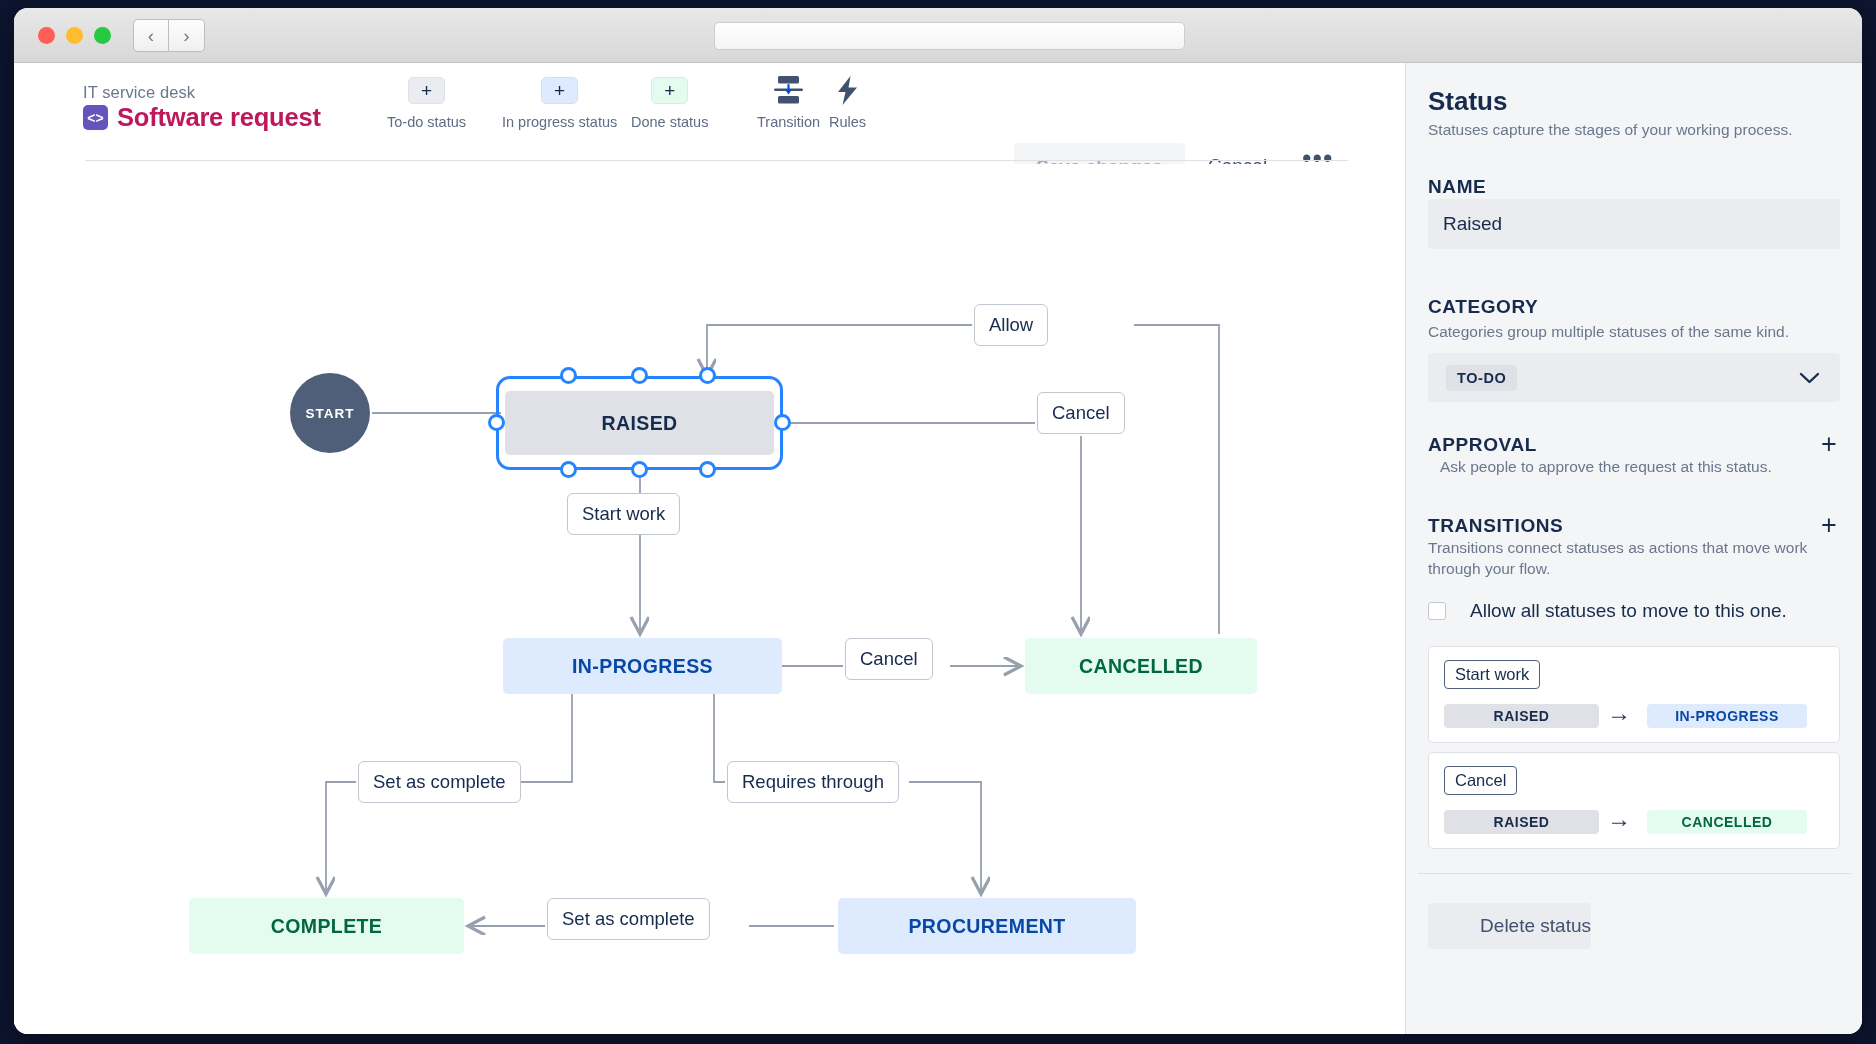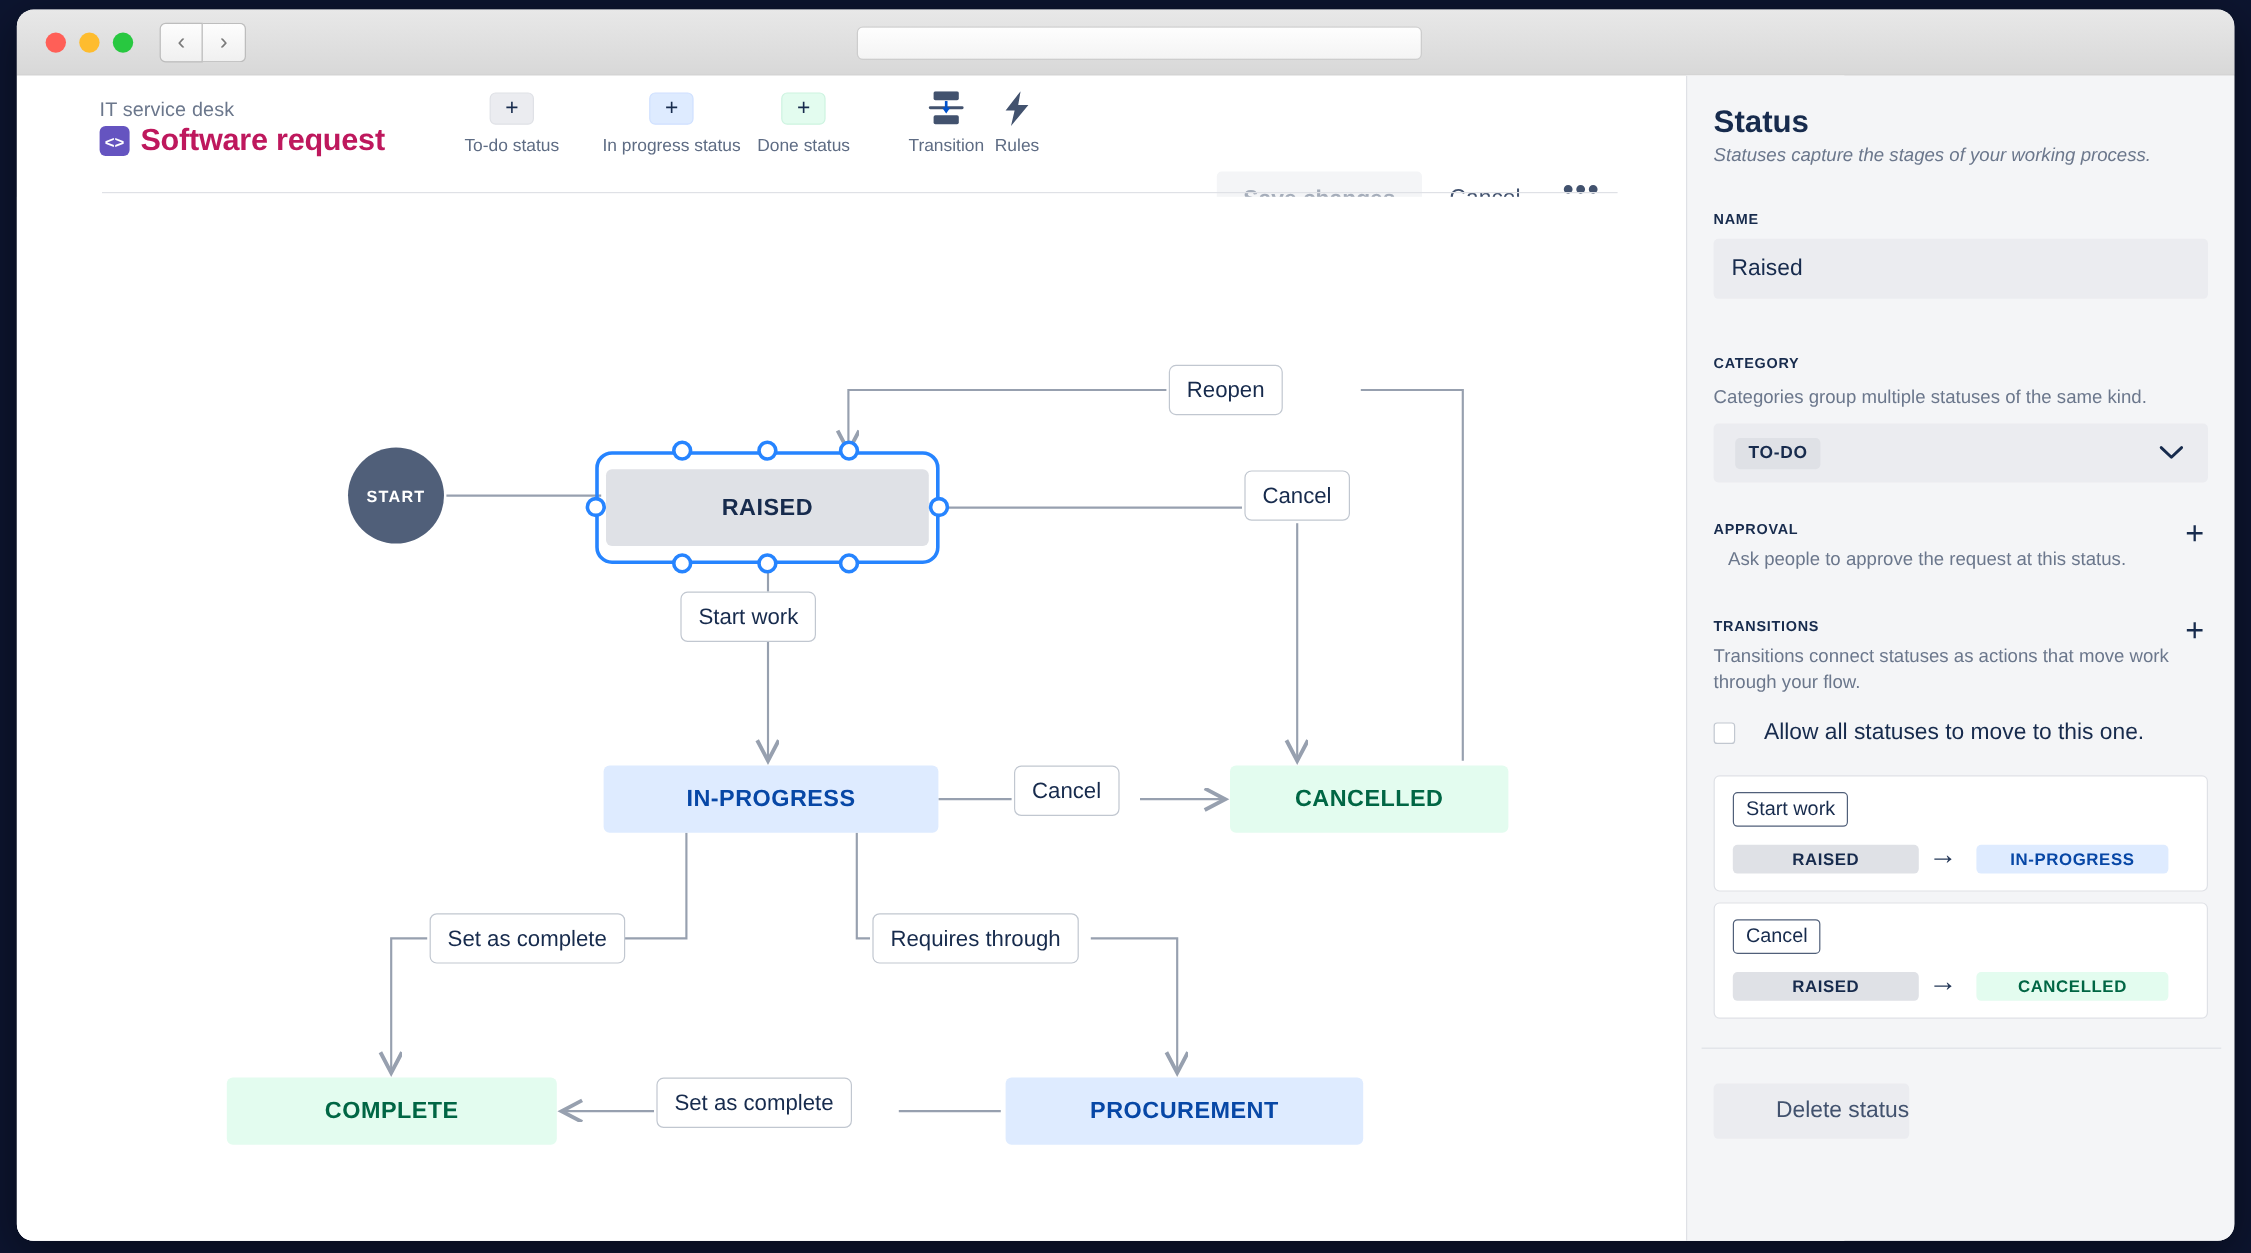--- a/index.html
+++ b/index.html
@@ -272,26 +272,26 @@
     width: 457px; height: 971px;
     background: #f4f5f7;
     border-left: 1px solid #dfe1e6;
   }
   #panel-title {
     position: absolute; left: 22px; top: 23px;
     font-size: 26px; font-weight: 700; color: #172b4d;
   }
   #panel-sub {
     position: absolute; left: 22px; top: 58px;
-    font-size: 15.5px; color: #6b778c; font-style: italic;
+    font-size: 15.5px; color: #6b778c;
   }
 
   .sec-label {
     position: absolute;
-    font-size: 12px; font-weight: 700;
+    font-size: 19px; font-weight: 700;
     color: #172b4d; letter-spacing: .6px;
   }
   .sec-desc {
     position: absolute;
     font-size: 15.5px; color: #6b778c;
     width: 400px; line-height: 1.35;
   }
   .plus-btn {
     position: absolute;
     font-size: 27px; color: #172b4d;
@@ -517,21 +517,21 @@
       <div id="sel-ring"></div>
       <div class="handle" style="left:546px;top:203px"></div>
       <div class="handle" style="left:617px;top:203px"></div>
       <div class="handle" style="left:685px;top:203px"></div>
       <div class="handle" style="left:474px;top:250px"></div>
       <div class="handle" style="left:760px;top:250px"></div>
       <div class="handle" style="left:546px;top:297px"></div>
       <div class="handle" style="left:617px;top:297px"></div>
       <div class="handle" style="left:685px;top:297px"></div>
 
-      <div class="tlabel" id="lbl-reopen">Reopen</div>
+      <div class="tlabel" id="lbl-reopen">Allow</div>
       <div class="tlabel" id="lbl-cancel-top">Cancel</div>
       <div class="tlabel" id="lbl-startwork">Start work</div>
       <div class="tlabel" id="lbl-cancel-mid">Cancel</div>
       <div class="tlabel" id="lbl-setcomp-1">Set as complete</div>
       <div class="tlabel" id="lbl-requires">Requires through</div>
       <div class="tlabel" id="lbl-setcomp-2">Set as complete</div>
     </div>
 
     <div id="panel">
       <div id="panel-title">Status</div>

